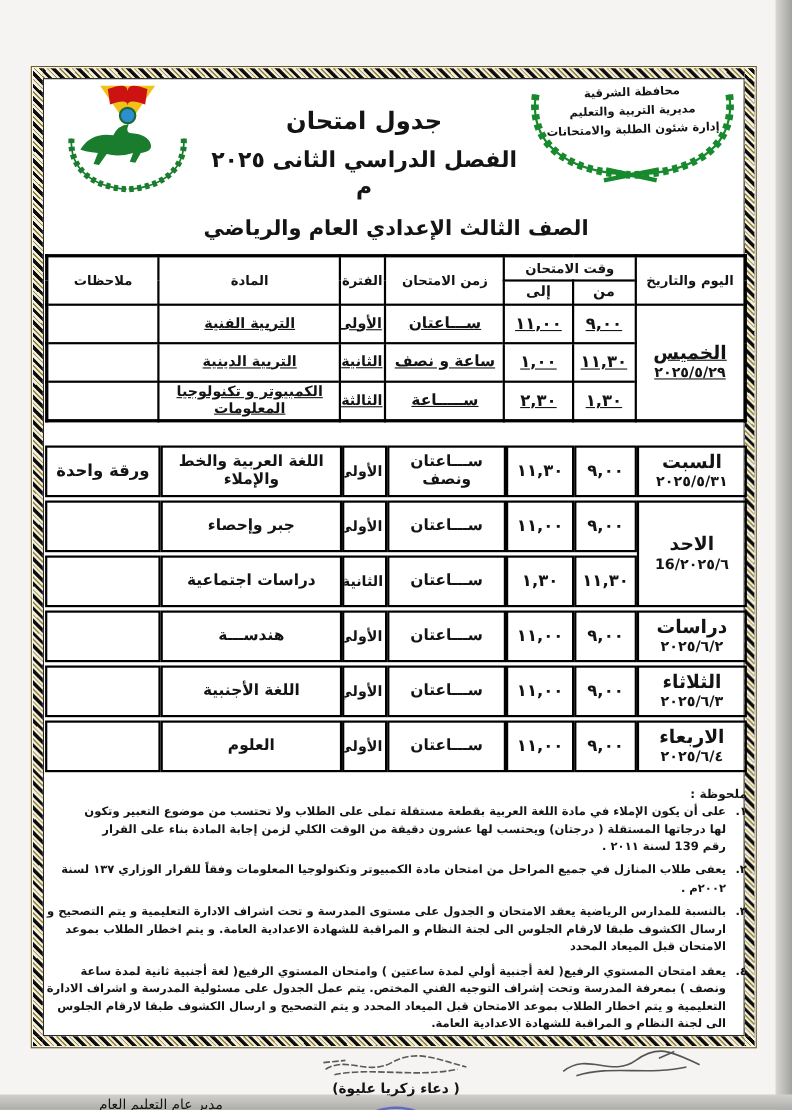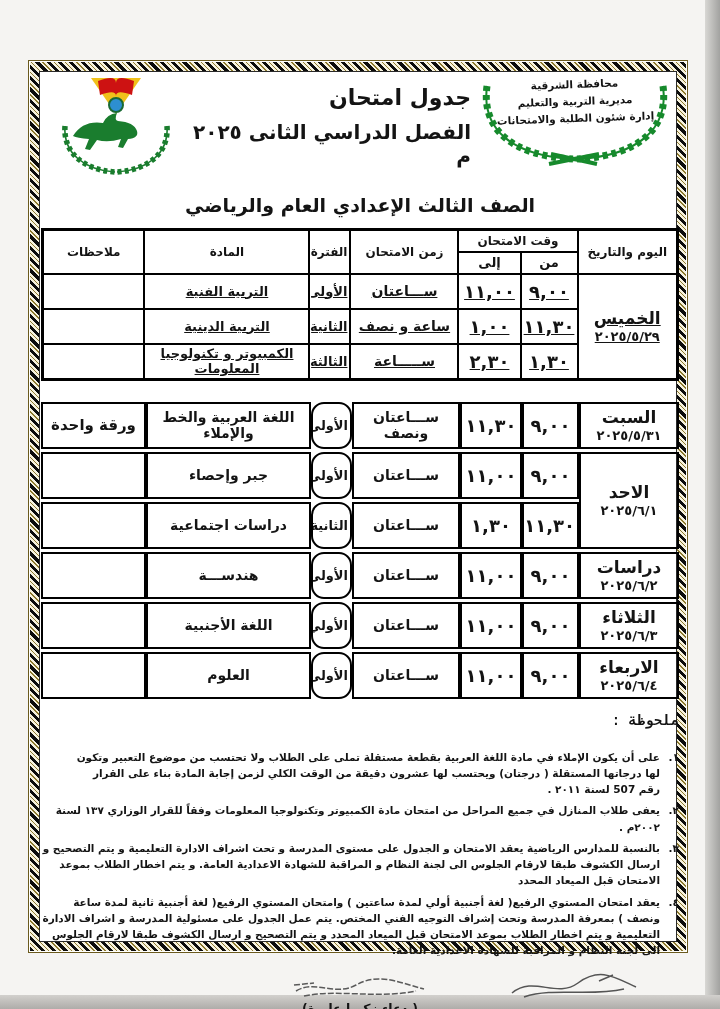--- a/index.html
+++ b/index.html
@@ -22,51 +22,51 @@
     box-shadow:0 0 0 1px #ffffff,0 0 0 2px #6b5a1e, inset 0 0 0 1px #2a2a2a;
   }
   .doc{position:absolute;top:72px;right:41px;left:41px;bottom:70px;direction:rtl;}
 
   
   .hdr{display:flex;align-items:flex-start;}
   .org{position:relative;width:208px;height:100px;flex:0 0 auto;}
   .org svg{position:absolute;inset:0;}
   .org-text{position:absolute;top:4px;right:0;left:0;text-align:center;transform:rotate(-2deg);}
   .org-text div{font-size:10.5px;font-weight:bold;line-height:1.6;}
-  .titles{flex:1;text-align:right;padding-top:13px;}
+  .titles{flex:1;text-align:center;padding-top:26px;}
   .title1{font-size:22px;font-weight:bold;}
   .title2{font-size:20px;font-weight:bold;margin-top:10px;}
   .emblem{width:150px;flex:0 0 auto;display:flex;justify-content:center;padding-top:2px;}
   .grade{ text-align:center;font-size:19px;font-weight:bold;margin:16px 15px 12px;}
 
   
   table{width:100%;table-layout:fixed;direction:rtl;}
   .t1{border-collapse:collapse;}
   .t1 th,.t1 td{border:2px solid #000;}
   .t1{border:3px solid #000;}
   th,td{font-weight:bold;text-align:center;vertical-align:middle;padding:1px 2px;overflow:hidden;}
   .t1 th{font-size:12px;}
   .t1 .h1{height:22px;}
   .t1 .h2 th{height:18px;font-size:13px;}
   .t1 td{height:31px;text-decoration:underline;}
   .c-day{width:100px}.c-from{width:57px}.c-to{width:62px}.c-dur{width:108px}.c-per{width:41px}.c-sub{width:165px}.c-note{width:auto}
-  .time{font-size:18px;}
+  .time{font-size:15px;}
   .dur{font-size:14px;}
-  .per{font-size:13px;border-radius:13px;}
+  .per{font-size:13px;}
   .sub{font-size:13px;}
   .dayname{font-size:17px;line-height:1.25;}
   .daydate{font-size:13px;}
   .t2{border-collapse:separate;border-spacing:0 3px;margin-top:18px;}
   .t2 td{border:2.5px solid #000;height:41px;}
   .t2 .sub{font-size:14px;}
   .note-cell{font-size:15px;}
 
   
   .notes{margin-top:10px;font-weight:bold;}
-  .notes-h{font-size:14px;margin-bottom:20px;font-family:Liberation Mono, monospace;}
+  .notes-h{font-size:11px;margin-bottom:2px;}
   .nitem{display:flex;gap:5px;font-size:10.5px;line-height:1.55;margin-bottom:5px;}
   .nnum{flex:0 0 14px;}
   .ntext{flex:1;text-align:right;}
   .nitem.n1 .ntext{padding-left:30px;}
 
   
   .sigs{position:relative;margin-top:12px;height:185px;}
   .sig-row1{display:flex;justify-content:space-between;}
   .sig{width:33%;text-align:center;}
   .sig-title{font-size:12.5px;font-weight:normal;margin-top:44px;}
@@ -197,21 +197,21 @@
       <td class="time">٩,٠٠</td>
       <td class="time">١١,٣٠</td>
       <td class="dur">ســـاعتان ونصف</td>
       <td class="per">الأولى</td>
       <td class="sub">اللغة العربية والخط والإملاء</td>
       <td class="note-cell">ورقة واحدة</td>
     </tr>
     <tr>
       <td rowspan="2">
         <div class="dayname">الاحد</div>
-        <div class="daydate">٢٠٢٥/٦/١</div>
+        <div class="daydate">٢٠٢٥/٦/16</div>
       </td>
       <td class="time">٩,٠٠</td>
       <td class="time">١١,٠٠</td>
       <td class="dur">ســـاعتان</td>
       <td class="per">الأولى</td>
       <td class="sub">جبر وإحصاء</td>
       <td></td>
     </tr>
     <tr>
       <td class="time">١١,٣٠</td>
@@ -257,21 +257,21 @@
       <td class="sub">العلوم</td>
       <td></td>
     </tr>
   </tbody>
     </table>
 
   <div class="notes">
     <div class="notes-h">ملحوظة :</div>
     <div class="nitem n1">
       <span class="nnum">١.</span>
-      <span class="ntext">على أن يكون الإملاء في مادة اللغة العربية بقطعة مستقلة تملى على الطلاب ولا تحتسب من موضوع التعبير وتكون لها درجاتها المستقلة ( درجتان) ويحتسب لها عشرون دقيقة من الوقت الكلي لزمن إجابة المادة بناء على القرار رقم 507 لسنة ٢٠١١ .</span>
+      <span class="ntext">على أن يكون الإملاء في مادة اللغة العربية بقطعة مستقلة تملى على الطلاب ولا تحتسب من موضوع التعبير وتكون لها درجاتها المستقلة ( درجتان) ويحتسب لها عشرون دقيقة من الوقت الكلي لزمن إجابة المادة بناء على القرار رقم 139 لسنة ٢٠١١ .</span>
     </div>
     <div class="nitem">
       <span class="nnum">٢.</span>
       <span class="ntext">يعفى طلاب المنازل في جميع المراحل من امتحان مادة الكمبيوتر وتكنولوجيا المعلومات وفقاً للقرار الوزاري ١٣٧ لسنة ٢٠٠٢م .</span>
     </div>
     <div class="nitem">
       <span class="nnum">٣.</span>
       <span class="ntext">بالنسبة للمدارس الرياضية يعقد الامتحان و الجدول على مستوى المدرسة و تحت اشراف الادارة التعليمية و يتم التصحيح و ارسال الكشوف طبقا لارقام الجلوس الى لجنة النظام و المراقبة للشهادة الاعدادية العامة. و يتم اخطار الطلاب بموعد الامتحان قبل الميعاد المحدد</span>
     </div>
     <div class="nitem">

